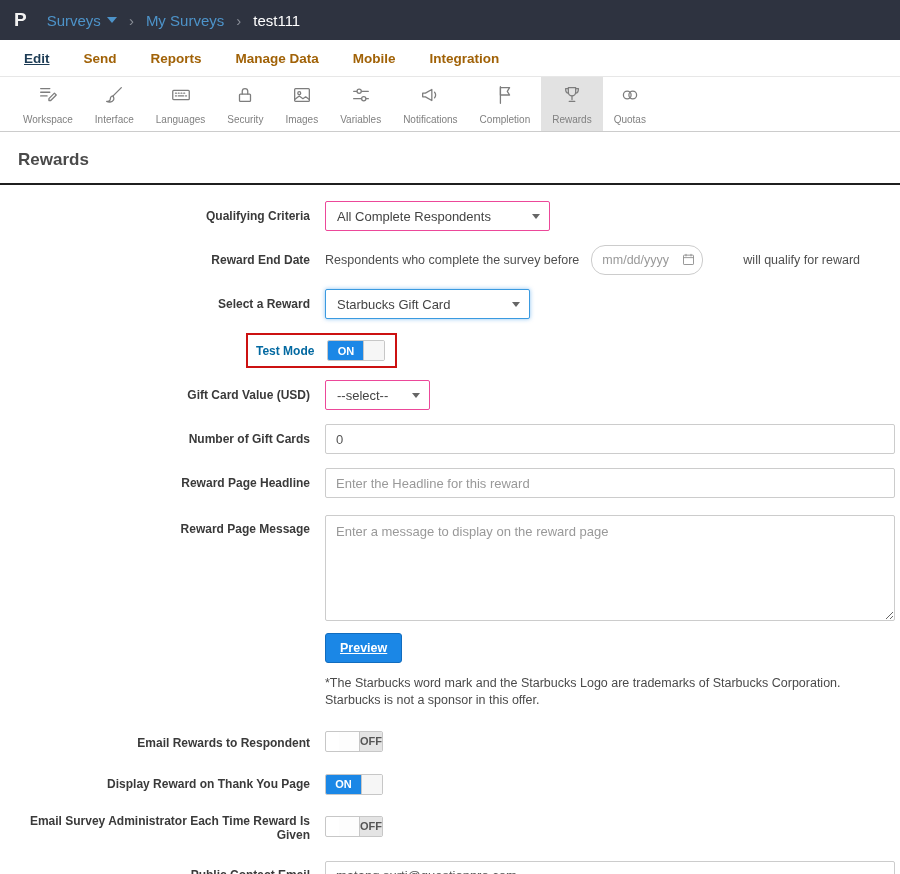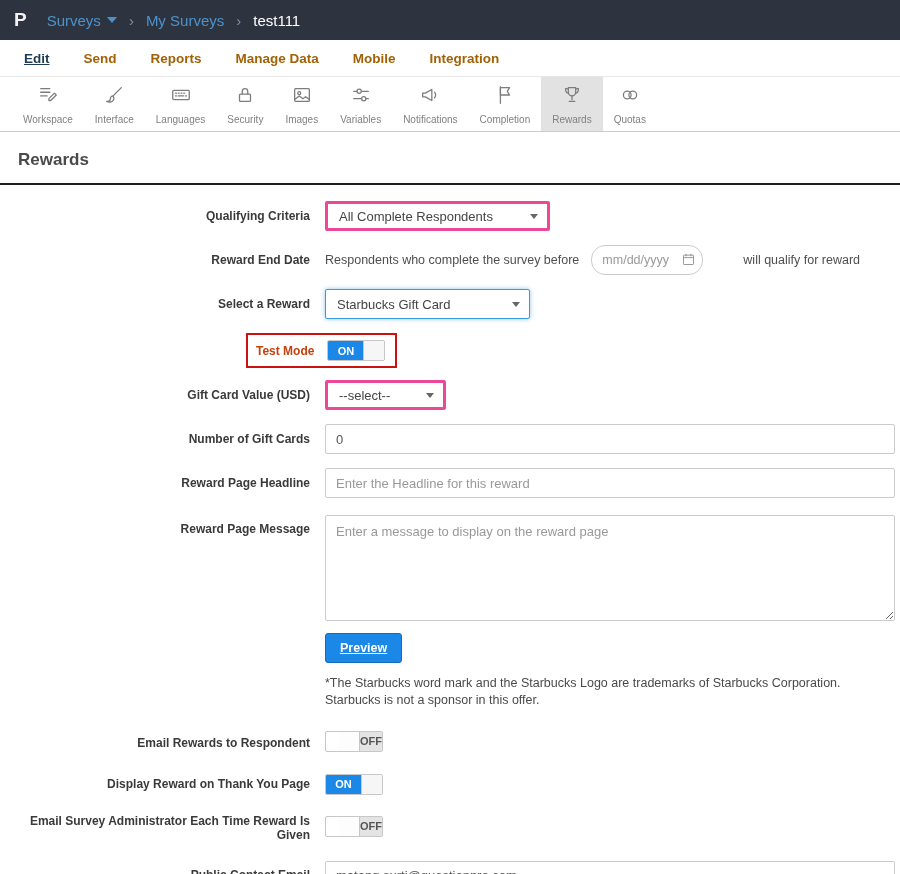--- a/index.html
+++ b/index.html
@@ -118,34 +118,34 @@
   }
   .textarea { height: 106px; padding: 8px 10px; resize: both; }
   ::placeholder { color: #999; opacity: 1; }
 
   .select {
     height: 30px;
     display: inline-flex;
     align-items: center;
     justify-content: space-between;
     padding: 0 9px 0 11px;
-    border: 3px solid #ec4899;
+    border: 1px solid #ec4899;
     border-radius: 2px;
     font-size: 13px;
     color: #444;
     background: #fff;
     cursor: pointer;
   }
   .select.blue {
     border: 1px solid #3a9ae0;
     box-shadow: 0 0 4px rgba(27,135,230,.5);
   }
   .w225 { width: 225px; }
   .w205 { width: 205px; }
-  .w105 { width: 121px; }
+  .w105 { width: 105px; }
   .caret-down {
     width: 0; height: 0;
     border-left: 4px solid transparent;
     border-right: 4px solid transparent;
     border-top: 5px solid #666;
     margin-left: 18px;
   }
 
   .date-wrap { position: relative; margin-left: 12px; display: inline-block; }
   .date-input {
@@ -178,21 +178,21 @@
   .toggle.off .tg-knob { border-right: 1px solid #c7c7c7; background: #fdfdfd; }
   .trow { margin-bottom: 19px; }
 
   
   .annotation-box {
     display: inline-flex;
     align-items: center;
     border: 2px solid #cc1111;
   }
   .testmode-box { margin-left: 246px; padding: 5px 10px 5px 8px; }
-  .lbl-inline { font-weight: bold; font-size: 12px; color: #c2410c; margin-right: 13px; }
+  .lbl-inline { font-weight: bold; font-size: 12px; color: #0369a1; margin-right: 13px; }
 
   
   .btn {
     background: #1b87e6;
     color: #fff;
     border: 1px solid #116cbe;
     border-radius: 3px;
     font-size: 12.5px;
     font-weight: bold;
     padding: 7px 14px;

